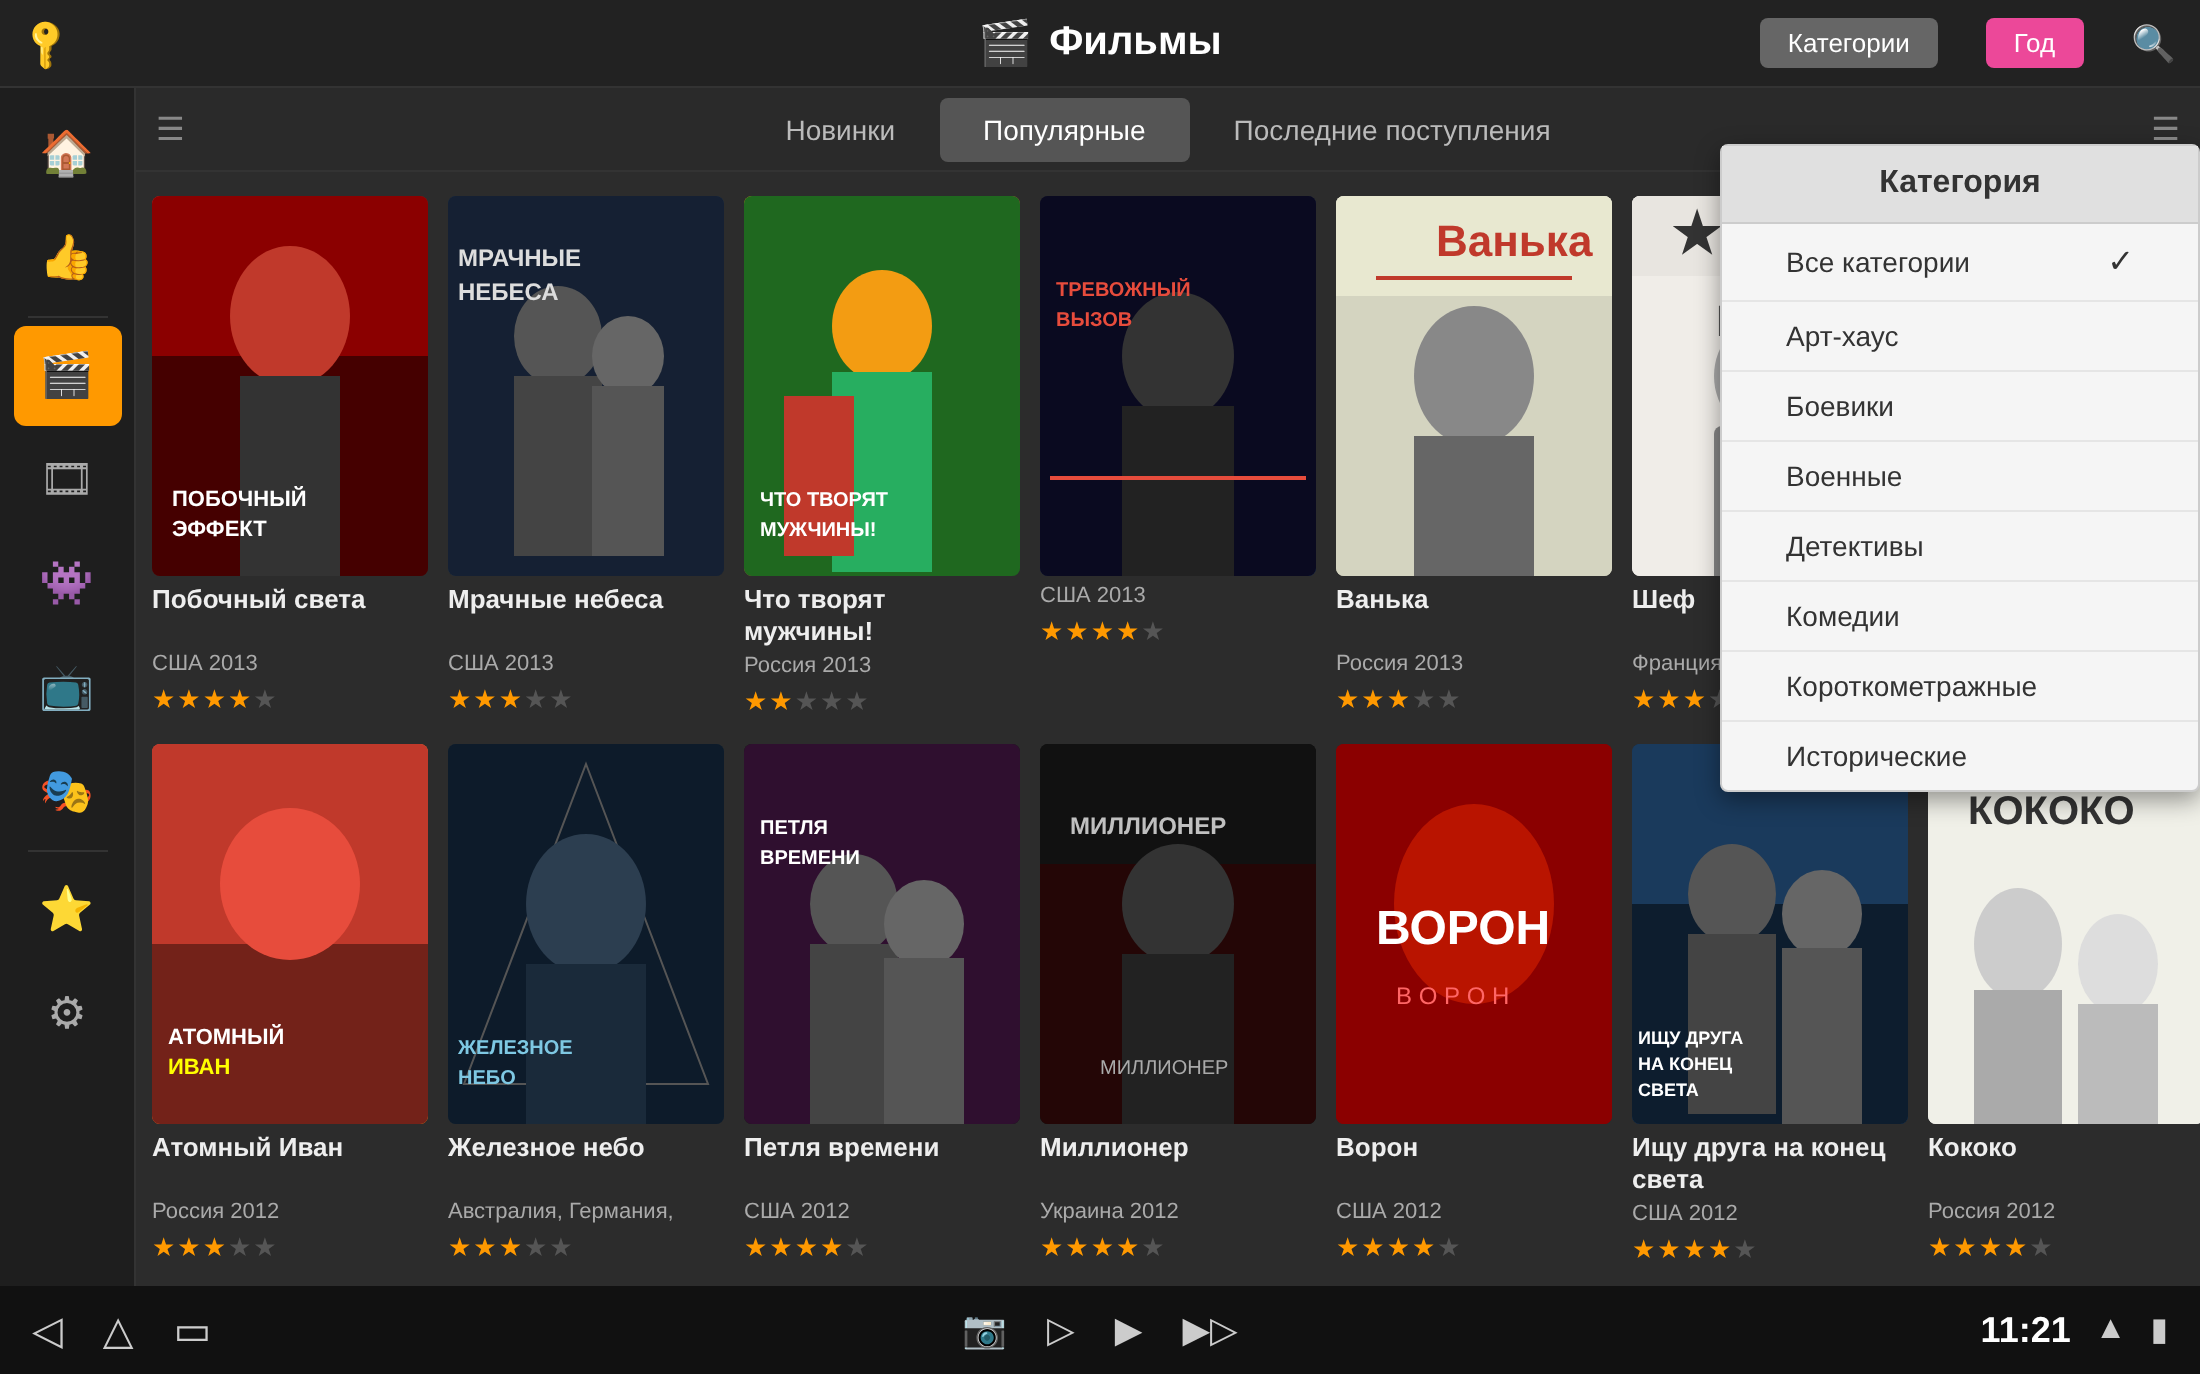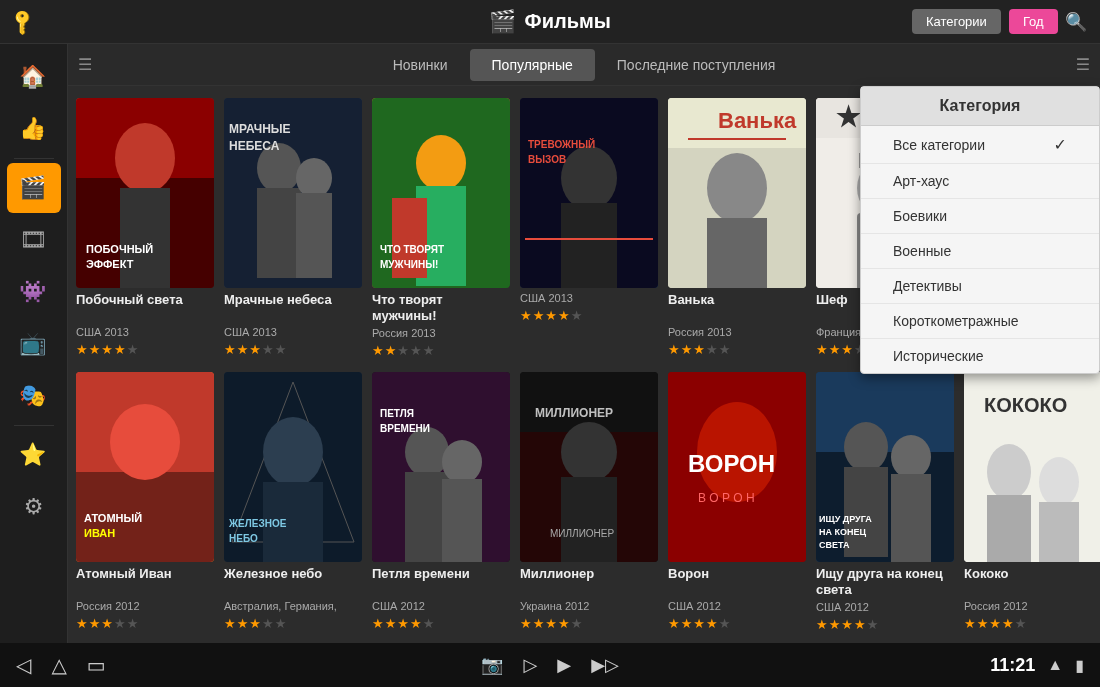--- a/index.html
+++ b/index.html
@@ -46,21 +46,21 @@
       font-size: 22px;
     }
     .top-title .title-text {
       color: #fff;
       font-size: 20px;
       font-weight: bold;
     }
     .top-bar-right {
       display: flex;
       align-items: center;
-      gap: 8px;
+      gap: 24px;
     }
     .btn-kategori, .btn-god {
       background: #555;
       color: #fff;
       border: none;
       padding: 5px 14px;
       border-radius: 4px;
       font-size: 13px;
       cursor: pointer;
     }
@@ -207,21 +207,21 @@
     .star-empty { color: #555; font-size: 13px; }
 
     
     .movies-row2 {
       margin-top: 14px;
     }
 
     
     .dropdown-overlay {
       position: absolute;
-      top: 86px;
+      top: 72px;
       right: 0;
       width: 240px;
       background: #f5f5f5;
       border: 1px solid #ccc;
       border-radius: 4px;
       z-index: 100;
       box-shadow: 0 4px 12px rgba(0,0,0,0.4);
     }
     .dropdown-header {
       background: #e0e0e0;
@@ -669,20 +669,23 @@
   <div class="dropdown-item">
     <span>Боевики</span>
   </div>
   <div class="dropdown-item">
     <span>Военные</span>
   </div>
   <div class="dropdown-item">
     <span>Детективы</span>
   </div>
   <div class="dropdown-item">
+    <span>Комедии</span>
+  </div>
+  <div class="dropdown-item">
     <span>Короткометражные</span>
   </div>
   <div class="dropdown-item">
     <span>Исторические</span>
   </div>
 </div>
 
 <div class="bottom-bar">
   <div class="bottom-left">
     <span class="bottom-nav-icon">◁</span>

